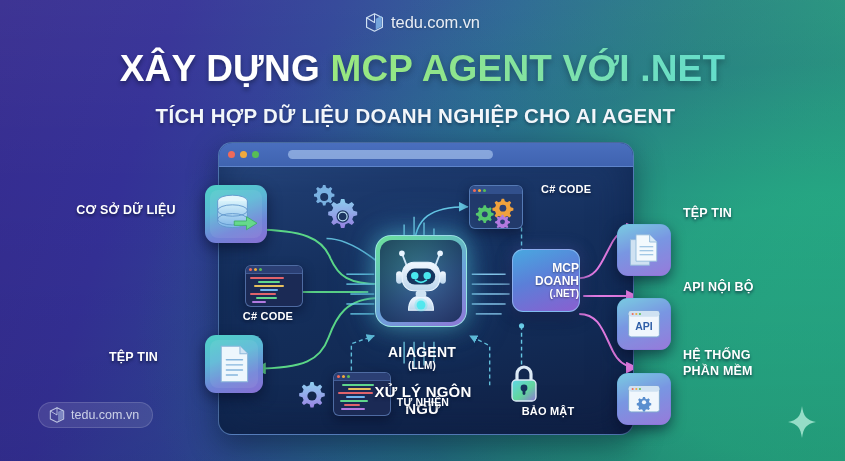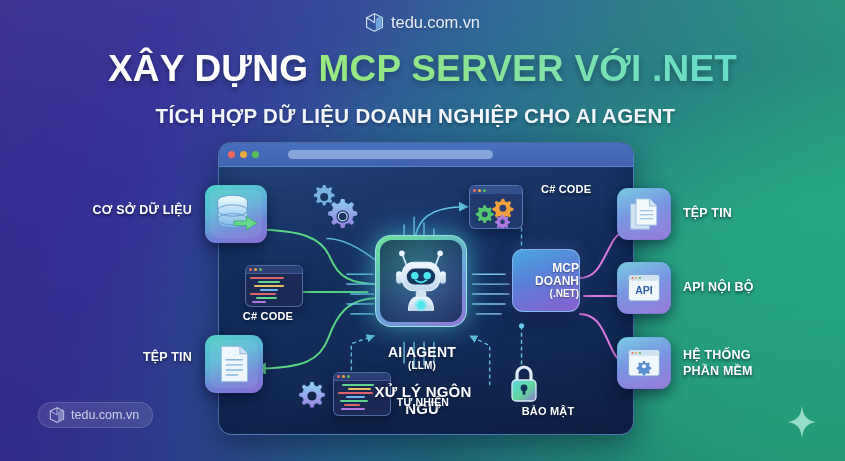--- a/index.html
+++ b/index.html
@@ -85,34 +85,34 @@
   .svgfull { position:absolute; inset:0; width:100%; height:100%; overflow:visible; }
 
   
   .tile {
     position:absolute; border-radius:11px;
     display:flex; align-items:center; justify-content:center;
     box-shadow:0 5px 14px rgba(5,10,35,0.55);
     z-index:5;
   }
   .tile.teal { background:linear-gradient(160deg,#4fd2c6 0%,#5bb8d6 38%,#6f84d8 70%,#8a6fd4 100%); padding:5px; }
-  .tile.viol { background:linear-gradient(160deg,#6fc9df 0%,#6f8ee0 45%,#9070d8 100%); padding:1px; }
+  .tile.viol { background:linear-gradient(160deg,#6fc9df 0%,#6f8ee0 45%,#9070d8 100%); padding:1px;margin-top:36px; }
   .tile-inner {
     width:100%; height:100%; border-radius:8px;
     display:flex; align-items:center; justify-content:center;
     background:rgba(255,255,255,0.07);
   }
 
   .label {
     position:absolute; color:#ffffff; font-weight:bold;
     font-size:12.5px; letter-spacing:0.2px; line-height:1.15;
     text-shadow:0 2px 3px rgba(5,15,40,0.6);
     z-index:7; white-space:pre-line;
   }
-  .label.r { text-align:right; }
+  .label.r { text-align:center; }
   .label.l { text-align:left; }
   .label.c { text-align:center; }
 
   
   #agent {
     position:absolute; left:375px; top:235px; width:92px; height:92px;
     border-radius:16px; z-index:6;
     background:linear-gradient(150deg,#6ee19a 0%, #63c9b4 28%, #6ba3da 56%, #8f76d6 100%);
     padding:4px;
     box-shadow:0 0 22px rgba(90,210,225,0.55), 0 0 44px rgba(70,160,235,0.35), 0 6px 18px rgba(5,10,35,0.5);
@@ -178,21 +178,21 @@
 <div id="brand">
   <svg class="cube" viewBox="0 0 24 26">
     <path d="M12 2 L22 7 L22 19 L12 24 L2 19 L2 7 Z" fill="none" stroke="#cfe0f2" stroke-width="1.5" stroke-linejoin="round"></path>
     <path d="M12 2 L12 13 L2 7" fill="none" stroke="#cfe0f2" stroke-width="1.3" stroke-linejoin="round"></path>
     <path d="M13.6 8.2 L21 4.6 L21 18.2 L13.6 22 Z" fill="#7fb4e8" opacity="0.85"></path>
   </svg>
   <span class="brand-text">tedu.com.vn</span>
 </div>
 
 <div id="title">
-  <span class="w">XÂY DỰNG </span><span class="g">MCP SERVER VỚI .NET</span>
+  <span class="w">XÂY DỰNG </span><span class="g">MCP AGENT VỚI .NET</span>
 </div>
 <div id="subtitle">TÍCH HỢP DỮ LIỆU DOANH NGHIỆP CHO AI AGENT</div>
 
 <div id="window">
   <div id="titlebar">
     <span class="tl r"></span>
     <span class="tl y"></span>
     <span class="tl g"></span>
     <div id="addrbar"></div>
   </div>

